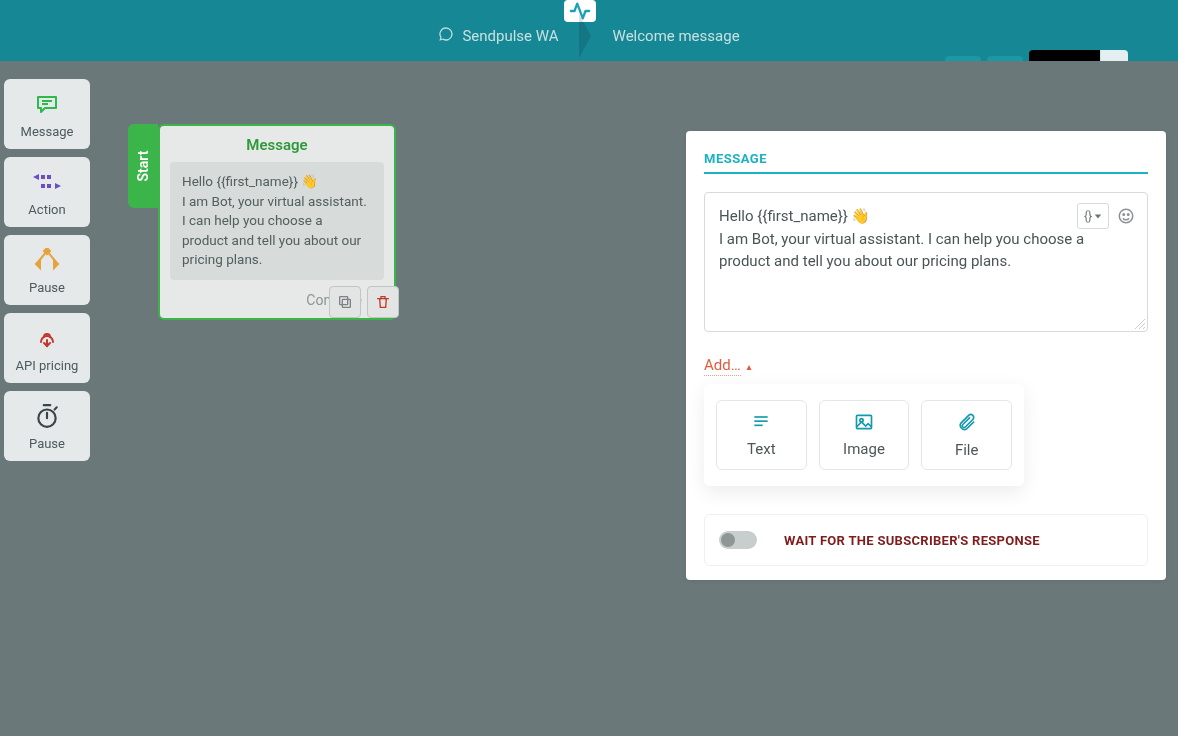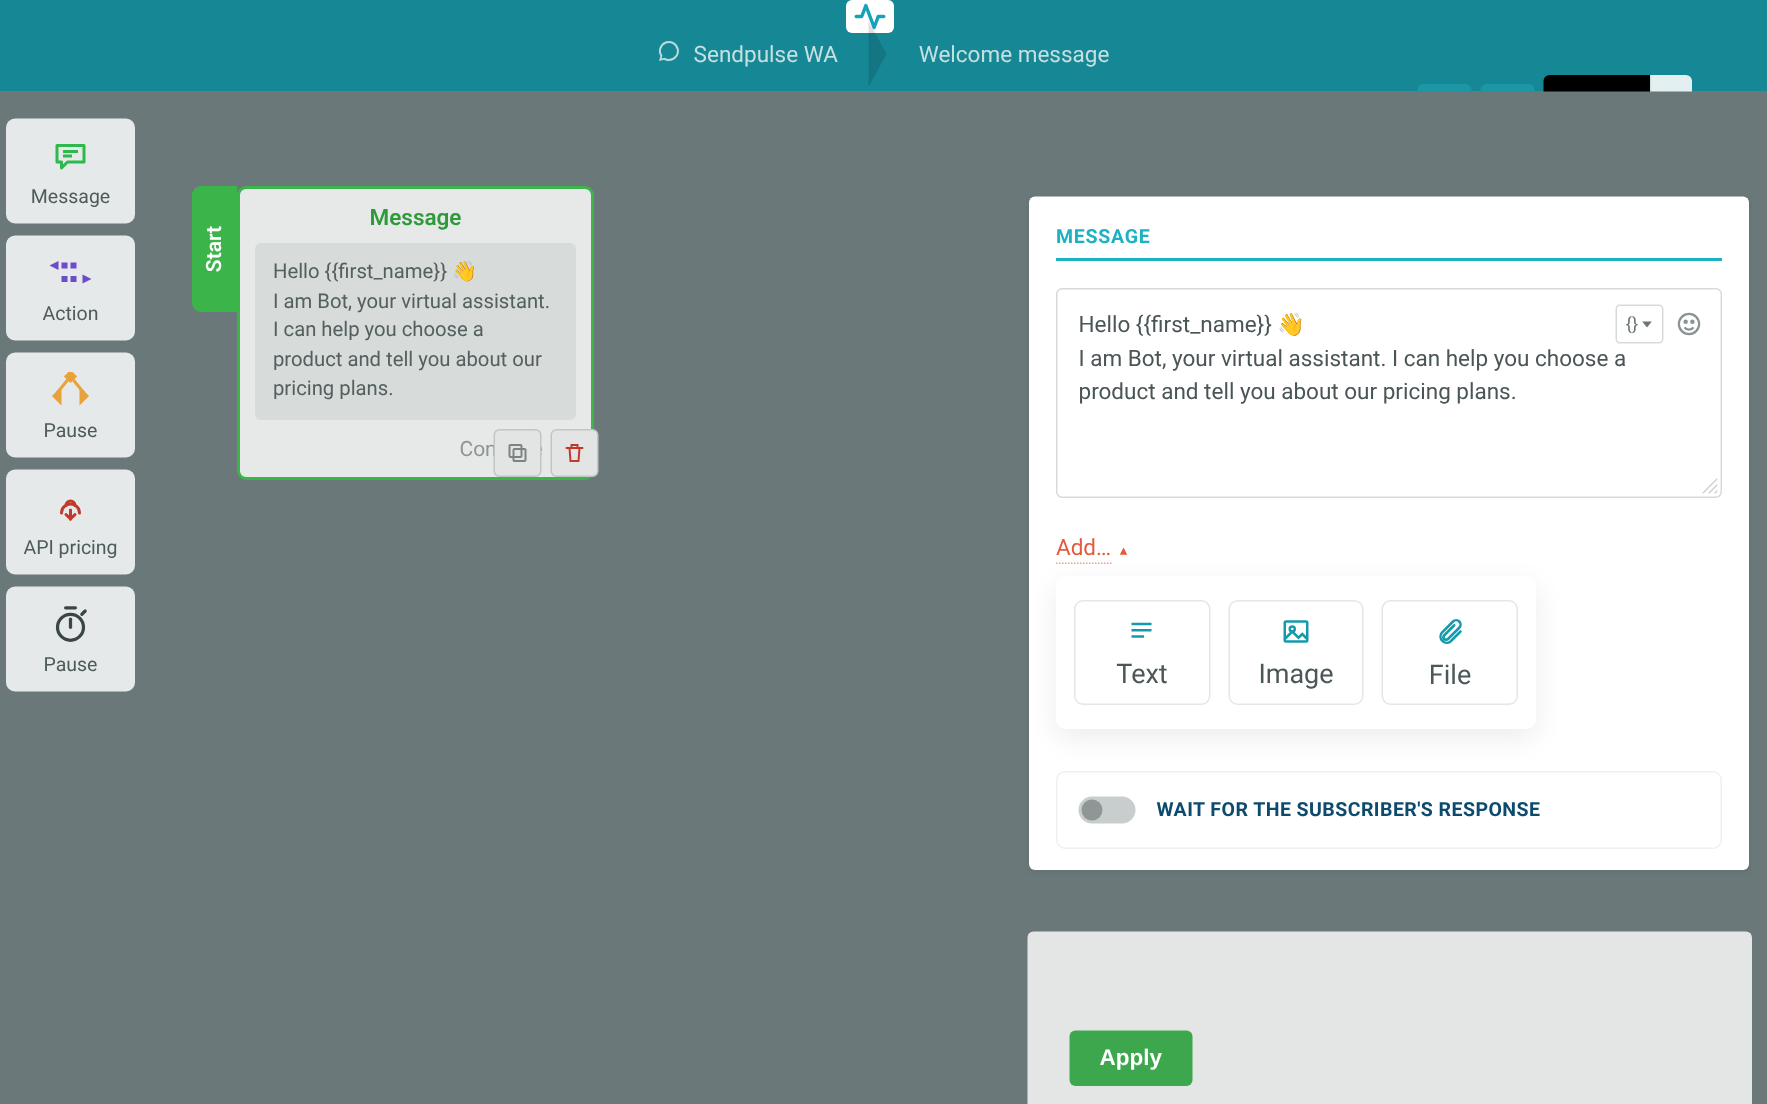--- a/index.html
+++ b/index.html
@@ -49,26 +49,26 @@
   .var-btn { border: 1px solid #d6dadb; border-radius: 3px; padding: 3px 6px; font-size: 12px; color: #6b7576; display: flex; align-items: center; gap: 2px; cursor: pointer; background: #fff; }
   .emoji-btn { width: 22px; height: 22px; display: flex; align-items: center; justify-content: center; color: #8b9394; cursor: pointer; }
 
   .add-row { margin-top: 24px; font-size: 15px; }
   .add-link { color: #e35b3d; border-bottom: 1px dotted #e8a290; padding-bottom: 1px; cursor: pointer; }
   .add-caret { color: #e35b3d; font-size: 10px; margin-left: 2px; }
 
   .add-pop { margin-top: 10px; background: #fff; border-radius: 6px; padding: 16px 12px; display: flex; gap: 12px; box-shadow: 0 6px 20px rgba(0,0,0,.08); width: 320px; }
   .add-tile { flex: 1; border: 1px solid #e3e7e8; border-radius: 6px; height: 70px; display: flex; flex-direction: column; align-items: center; justify-content: center; gap: 8px; color: #4c5758; cursor: pointer; }
   .add-tile svg { color: #139aad; }
-  .add-tile .t-label { font-size: 18px; }
+  .add-tile .t-label { font-size: 15px; }
 
   .wait-row { margin-top: 28px; border: 1px solid #eef1f1; border-radius: 6px; padding: 16px 14px; display: flex; align-items: center; gap: 14px; }
   .toggle { width: 38px; height: 18px; background: #c8cecd; border-radius: 10px; position: relative; cursor: pointer; }
   .toggle::after { content: ""; position: absolute; left: 2px; top: 2px; width: 14px; height: 14px; background: #8e9796; border-radius: 50%; }
-  .wait-row .cap { font-size: 13px; font-weight: 700; letter-spacing: .3px; color: #0c4a6e; }
+  .wait-row .cap { font-size: 13px; font-weight: 700; letter-spacing: .3px; color: #7f1d1d; margin-left: 13px; }
   .apply-area { position: absolute; left: 685px; top: 560px; right: 10px; bottom: 0; background: #e3e6e5; border-radius: 4px 4px 0 0; padding: 66px 0 0 28px; }
   .apply-btn { background: #3da74e; color: #fff; font-weight: 600; font-size: 15px; border: none; border-radius: 4px; padding: 10px 20px; cursor: pointer; }
 
   
   .side-rail, .canvas-card, .panel, .apply-area { z-index: 2; }
   .apply-area { z-index: 1; }
   .panel { z-index: 3; }
 </style>
 </head>
 <body>
@@ -204,23 +204,20 @@
       </div>
       <div class="tool-btn danger">
         <svg width="16" height="16" viewBox="0 0 24 24" fill="none" stroke="currentColor" stroke-width="2" stroke-linecap="round">
             <polyline points="4 7 20 7"></polyline>
             <path d="M9 7V4h6v3M7 7l1 13h8l1-13"></path>
           </svg>
       </div>
     </div>
   </div>
 
-  <div class="apply-area">
-    <button class="apply-btn">Apply</button>
-  </div>
 
   <div class="panel">
     <div class="sec-title">MESSAGE</div>
     <div class="msg-box">
       <span>Hello {{first_name}} 👋</span><br>
       <span>I am Bot, your virtual assistant. I can help you choose a product and tell you about our pricing plans.</span>
       <div class="msg-tools">
         <div class="var-btn">
           <span>{}</span>
           <svg width="8" height="8" viewBox="0 0 10 10">

